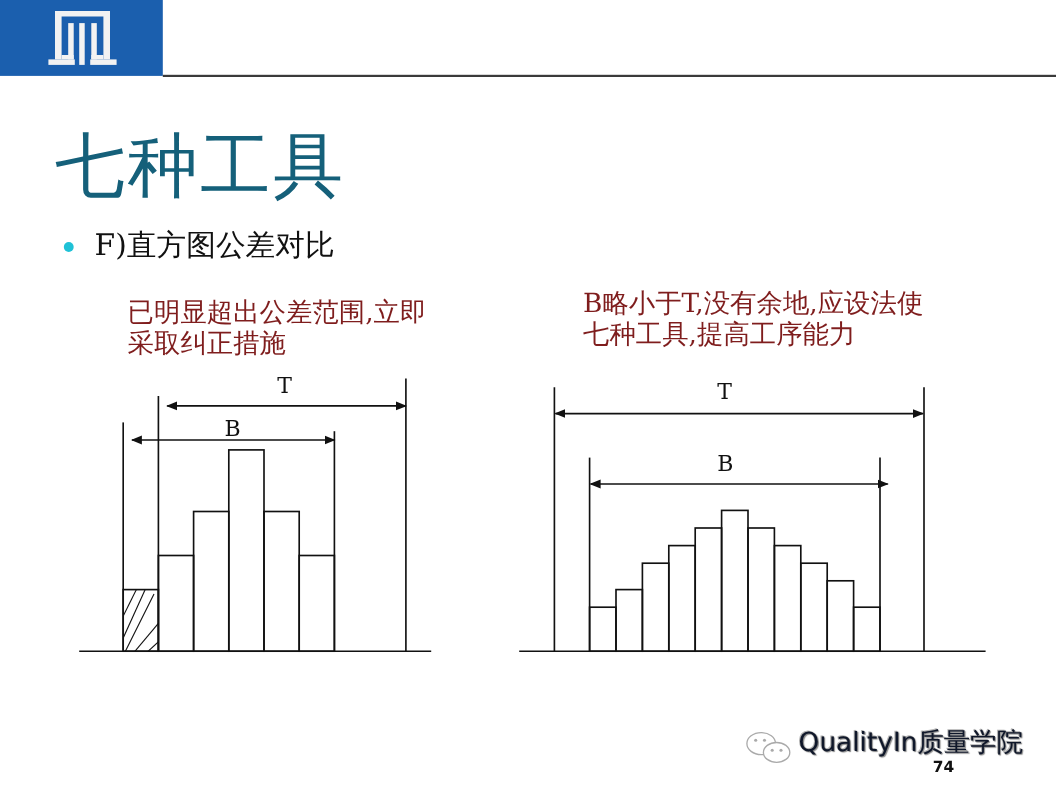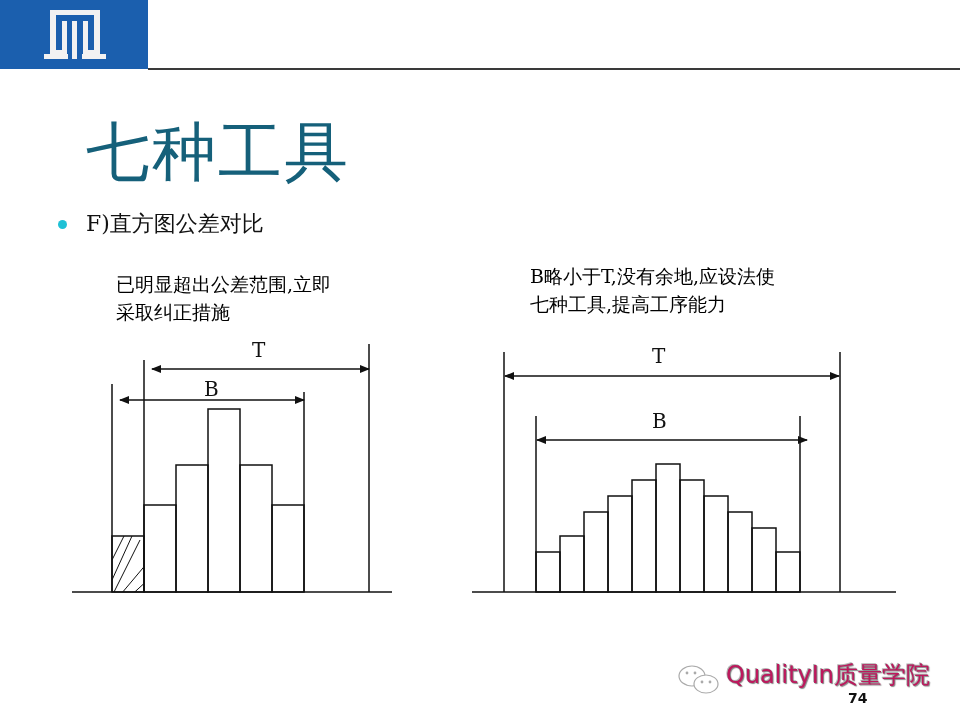--- a/index.html
+++ b/index.html
@@ -2,29 +2,29 @@
 <html><head>
 <meta charset="utf-8">
 <style>
   html, body { margin:0; padding:0; }
   body { width:960px; height:720px; position:relative; background:#ffffff; overflow:hidden;
          font-family:"DejaVu Serif", serif; }
   .logo-box { position:absolute; left:0; top:0; width:148px; height:69px; background:#1b5fae; }
   .logo-box svg { position:absolute; left:0; top:0; }
   .header-rule { position:absolute; left:148px; top:68px; width:812px; height:2px; background:#3a3a3a; }
   .title { position:absolute; left:50px; top:112px; font-size:64px; color:#15607a;
-           font-family:"DejaVu Serif", serif; letter-spacing:2px; line-height:80px;margin-left:36px; }
+           font-family:"DejaVu Serif", serif; letter-spacing:2px; line-height:80px; }
   .bullet { position:absolute; left:58px; top:220px; width:9px; height:9px; border-radius:50%; background:#1fc1d6; }
-  .bullet-text { position:absolute; left:86px; top:210px; font-size:22px; color:#111; line-height:28px;text-align:right; }
-  .note { position:absolute; font-size:19px; color:#000000; line-height:28px; white-space:pre; }
+  .bullet-text { position:absolute; left:86px; top:210px; font-size:27px; color:#111; line-height:28px;text-align:right; }
+  .note { position:absolute; font-size:24px; color:#7f1d1d; line-height:28px; white-space:pre; }
   .note-left { left:116px; top:270px; }
   .note-right { left:530px; top:262px; }
   .charts { position:absolute; left:0; top:0; }
   .watermark { position:absolute; left:680px; top:660px; font-family:"DejaVu Sans", sans-serif;
-               font-size:24px; color:#be185d; line-height:30px;
+               font-size:24px; color:#0f172a; line-height:30px;
                text-shadow: 0 0 1px #777, 1px 1px 1px #888, -1px -1px 0 #bbb; }
   .wm-icon { position:absolute; left:676px; top:662px; }
   .page-num { position:absolute; left:848px; top:690px; font-family:"DejaVu Sans", sans-serif;
               font-size:14px; color:#111;font-weight:bold; }
   .lbl { font-family:"DejaVu Serif", serif; font-size:20px; fill:#111; }
 </style>
 </head>
 <body>
 
 <div class="logo-box">

